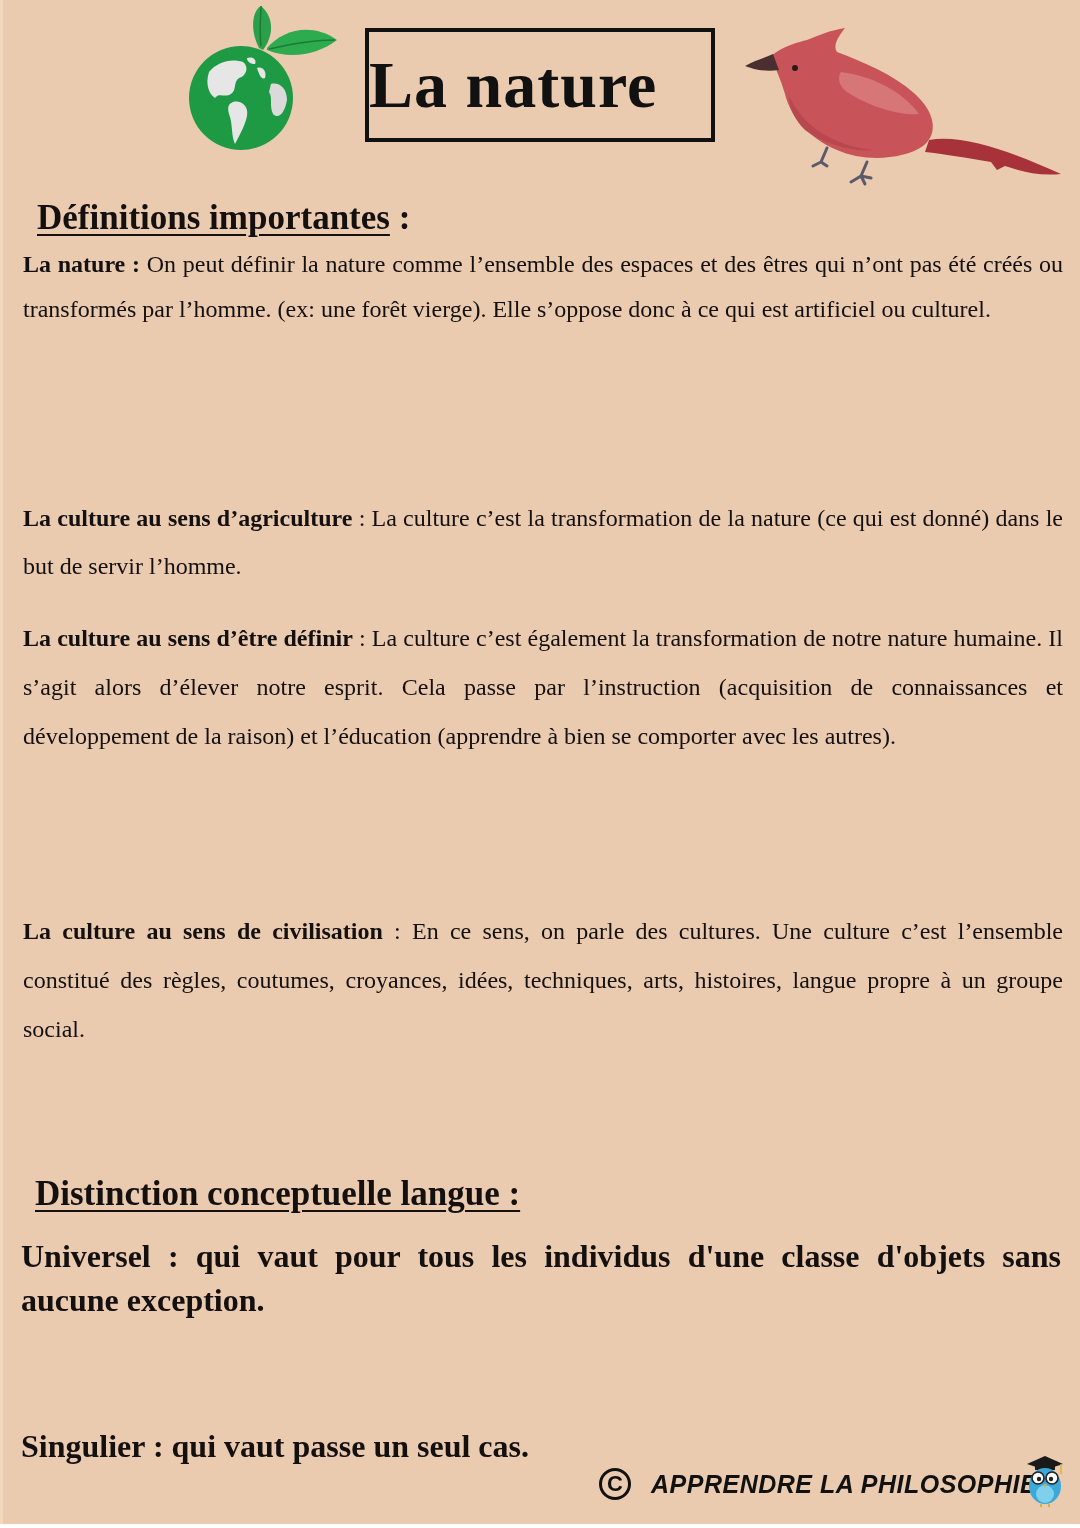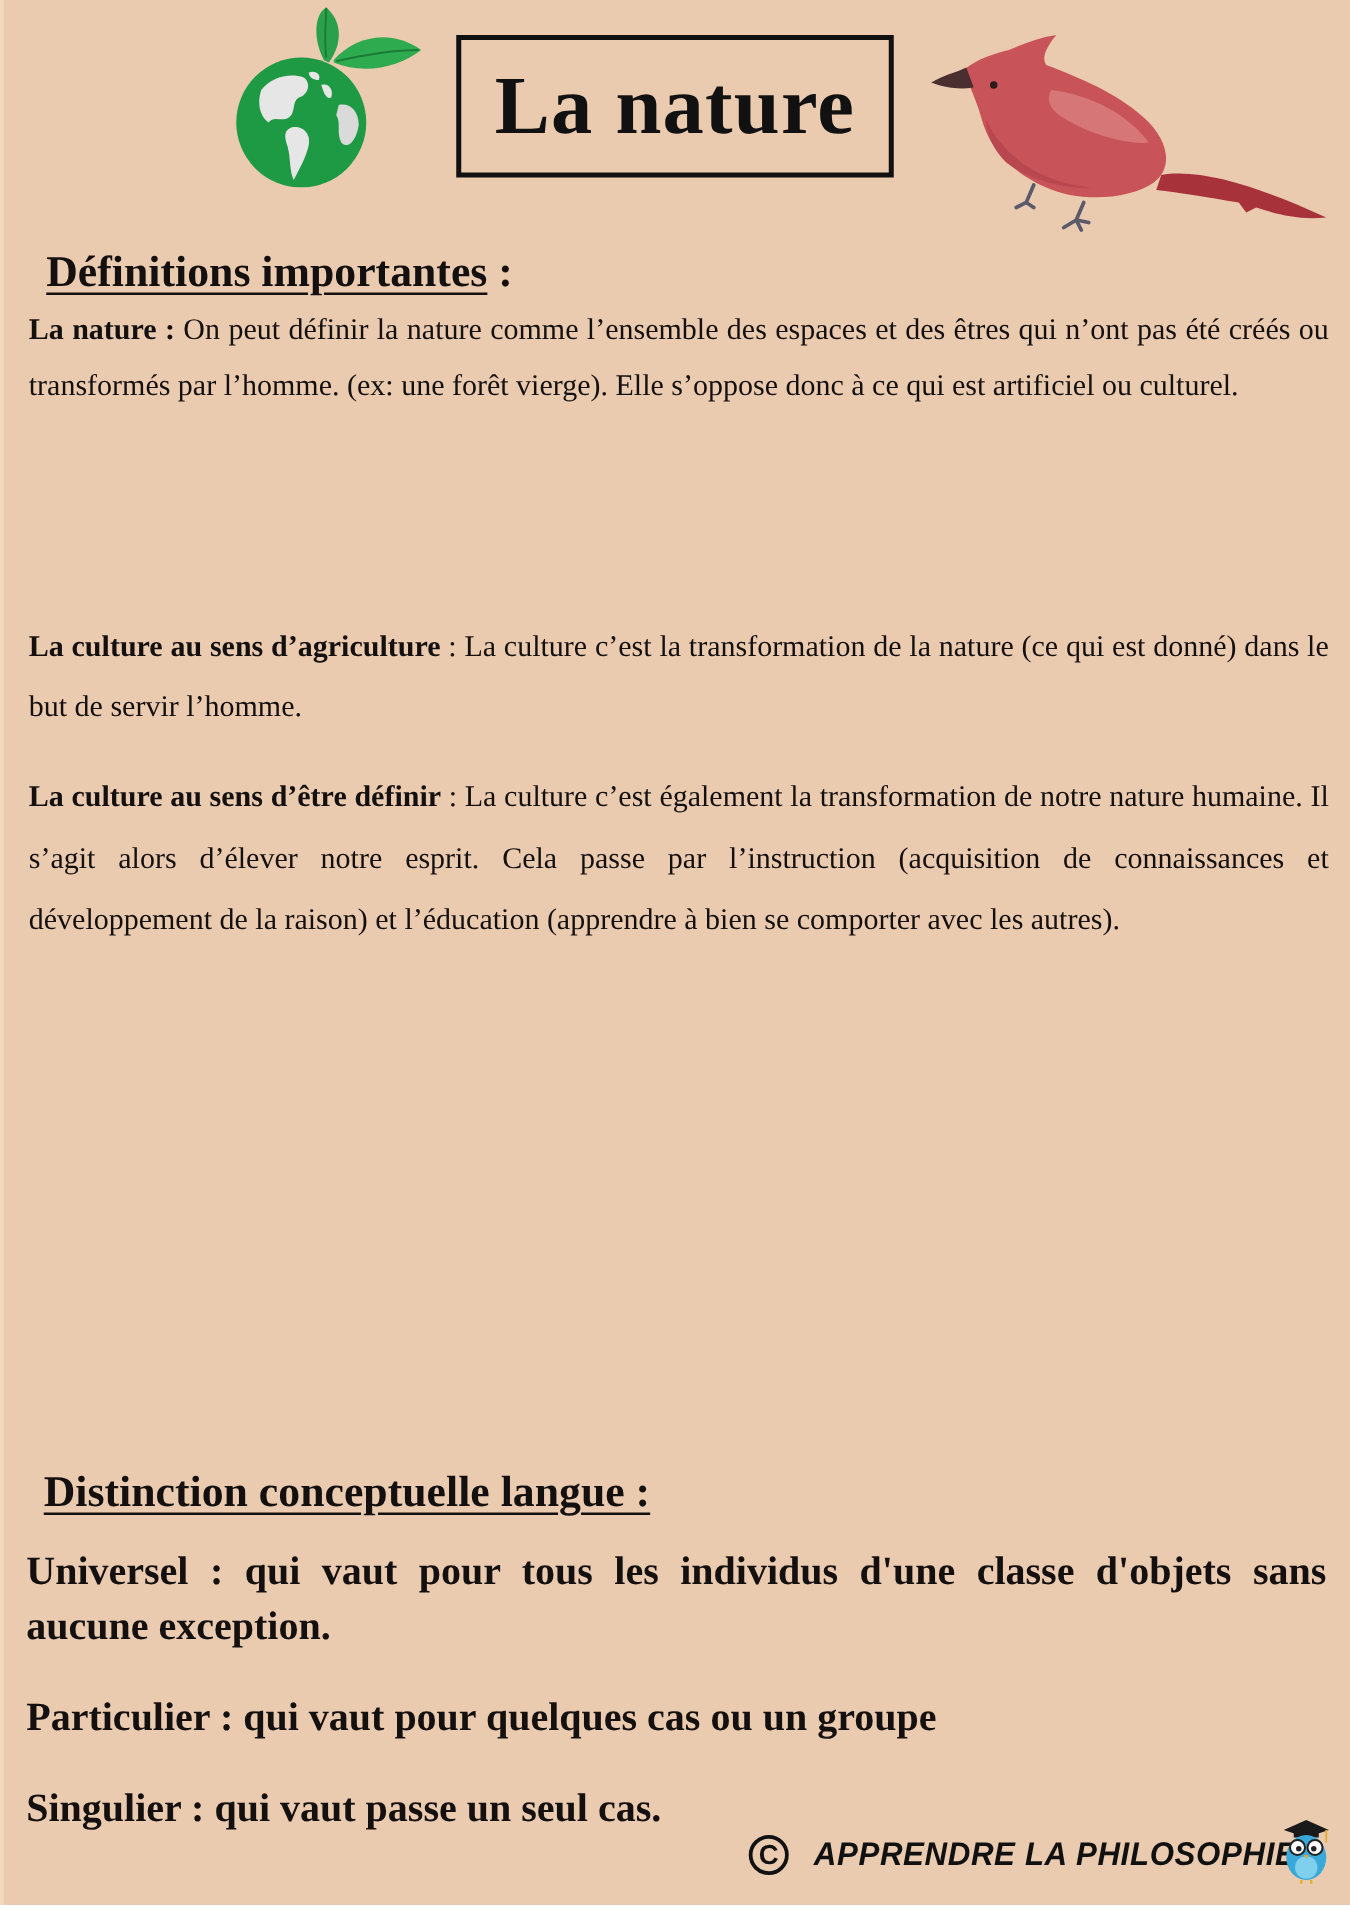--- a/index.html
+++ b/index.html
@@ -14,21 +14,21 @@
     width: 1080px; height: 1524px;
     background: #EACBB0;
     border-left: 3px solid #F3D7BE;
     box-sizing: border-box;
   }
   .globe { position: absolute; left: 184px; top: 6px; width: 152px; height: 144px; }
   .title-box {
     position: absolute; left: 362px; top: 28px;
     width: 350px; height: 114px;
     border: 4px solid #111; box-sizing: border-box;
-    display: flex; align-items: center; justify-content: center;
+    display: flex; align-items: center; justify-content: flex-start;
   }
   .title-box h1 {
     margin: 0; font-size: 66px; font-weight: bold; letter-spacing: 1px;
     font-family: "Liberation Serif", "DejaVu Serif", serif; color: #111;
   }
   .bird { position: absolute; left: 740px; top: 22px; width: 325px; height: 165px; }
 
   .section-heading {
     position: absolute; margin: 16px;
     font-size: 35px; font-weight: bold;
@@ -106,26 +106,26 @@
   </svg>
 
   <h2 class="section-heading h1pos"><span class="u">Définitions importantes</span><span> :</span></h2>
 
   <p class="def d1"><b>La nature :</b><span> On peut définir la nature comme l’ensemble des espaces et des êtres qui n’ont pas été créés ou transformés par l’homme. (ex: une forêt vierge). Elle s’oppose donc à ce qui est artificiel ou culturel.</span></p>
 
   <p class="def d2"><b>La culture au sens d’agriculture</b><span> : La culture c’est la transformation de la nature (ce qui est donné) dans le but de servir l’homme.</span></p>
 
   <p class="def d3"><b>La culture au sens d’être définir</b><span> : La culture c’est également la transformation de notre nature humaine. Il s’agit alors d’élever notre esprit. Cela passe par l’instruction (acquisition de connaissances et développement de la raison) et l’éducation (apprendre à bien se comporter avec les autres).</span></p>
 
+  <p class="def d4"><b>La culture au sens de civilisation</b><span> : En ce sens, on parle des cultures. Une culture c’est l’ensemble constitué des règles, coutumes, croyances, idées, techniques, arts, histoires, langue propre à un groupe social.</span></p>
 
   <h2 class="section-heading h2pos"><span class="u">Distinction conceptuelle langue : </span></h2>
 
   <p class="term t1"><b>Universel :</b><span> qui vaut pour tous les individus d'une classe d'objets sans aucune exception.</span></p>
 
-  <p class="term t2"><b>Particulier :</b><span> qui vaut pour quelques cas ou un groupe</span></p>
 
   <p class="term t3"><b>Singulier :</b><span> qui vaut passe un seul cas.</span></p>
 
   <div class="footer">
     <span class="copyright">C</span>
     <span class="brand">APPRENDRE LA PHILOSOPHIE</span>
   </div>
 
   <svg class="owl" viewBox="0 0 44 56">
     <path d="M4 12 L22 4 L40 12 L22 18 Z" fill="#1A1A1A"></path>

